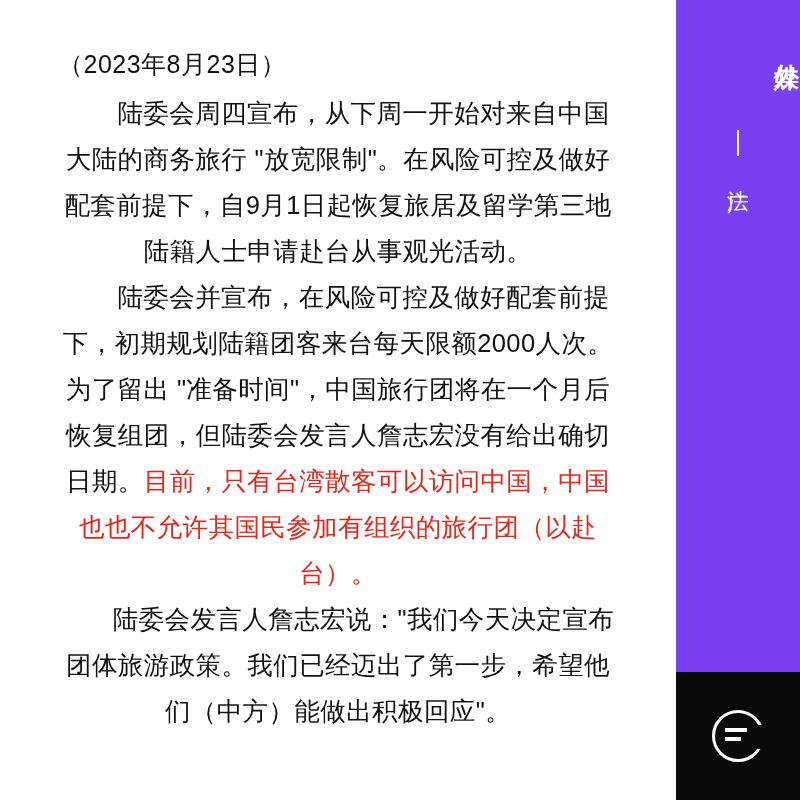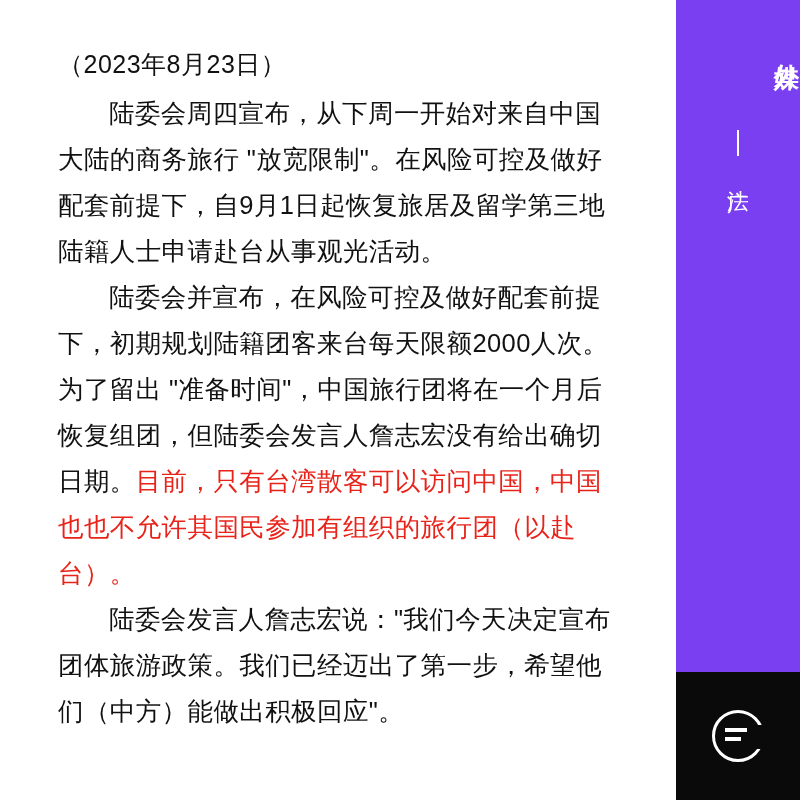--- a/index.html
+++ b/index.html
@@ -37,20 +37,21 @@
     letter-spacing: 0.5px;
     margin-bottom: 4px;
   }
   .para {
     font-size: 25.5px;
     line-height: 46px;
     color: #111111;
     text-indent: 2em;
     letter-spacing: 0.4px;
     margin: 0;
+    text-align: center;
   }
   .hl {
     color: #e8231a;
   }
   
   .rail {
     position: absolute;
     right: 0;
     top: 0;
     width: 124px;

